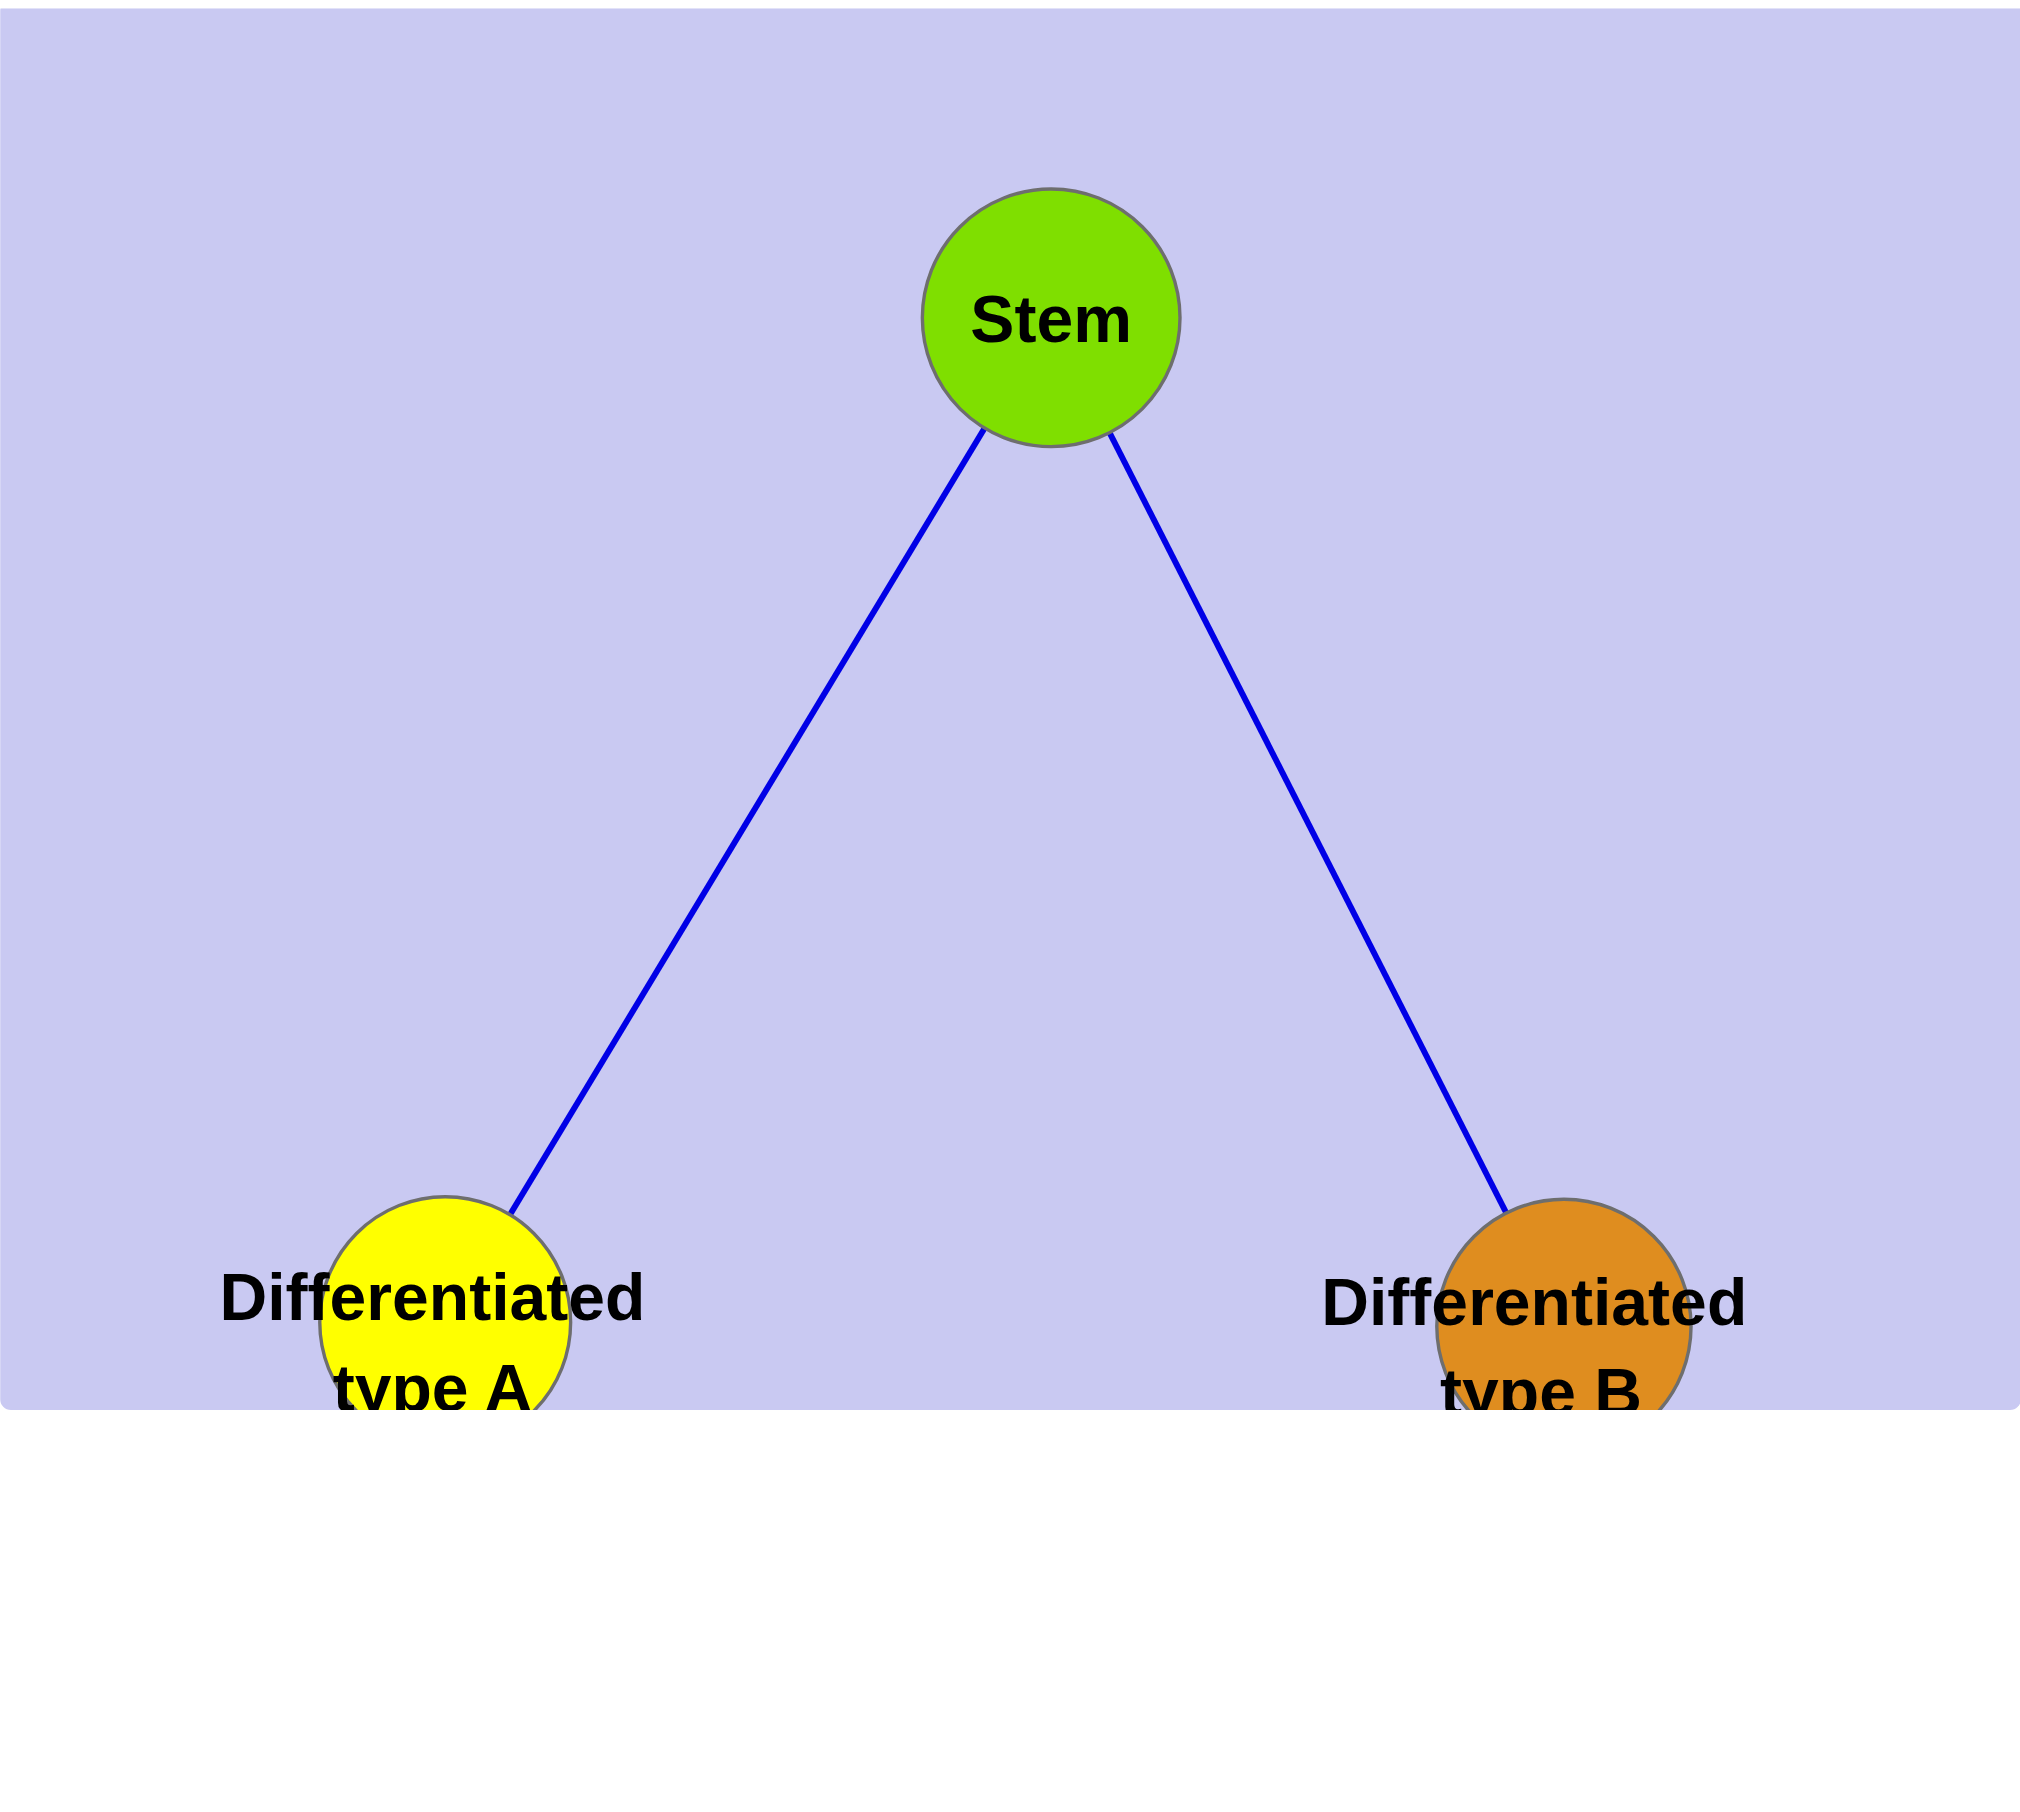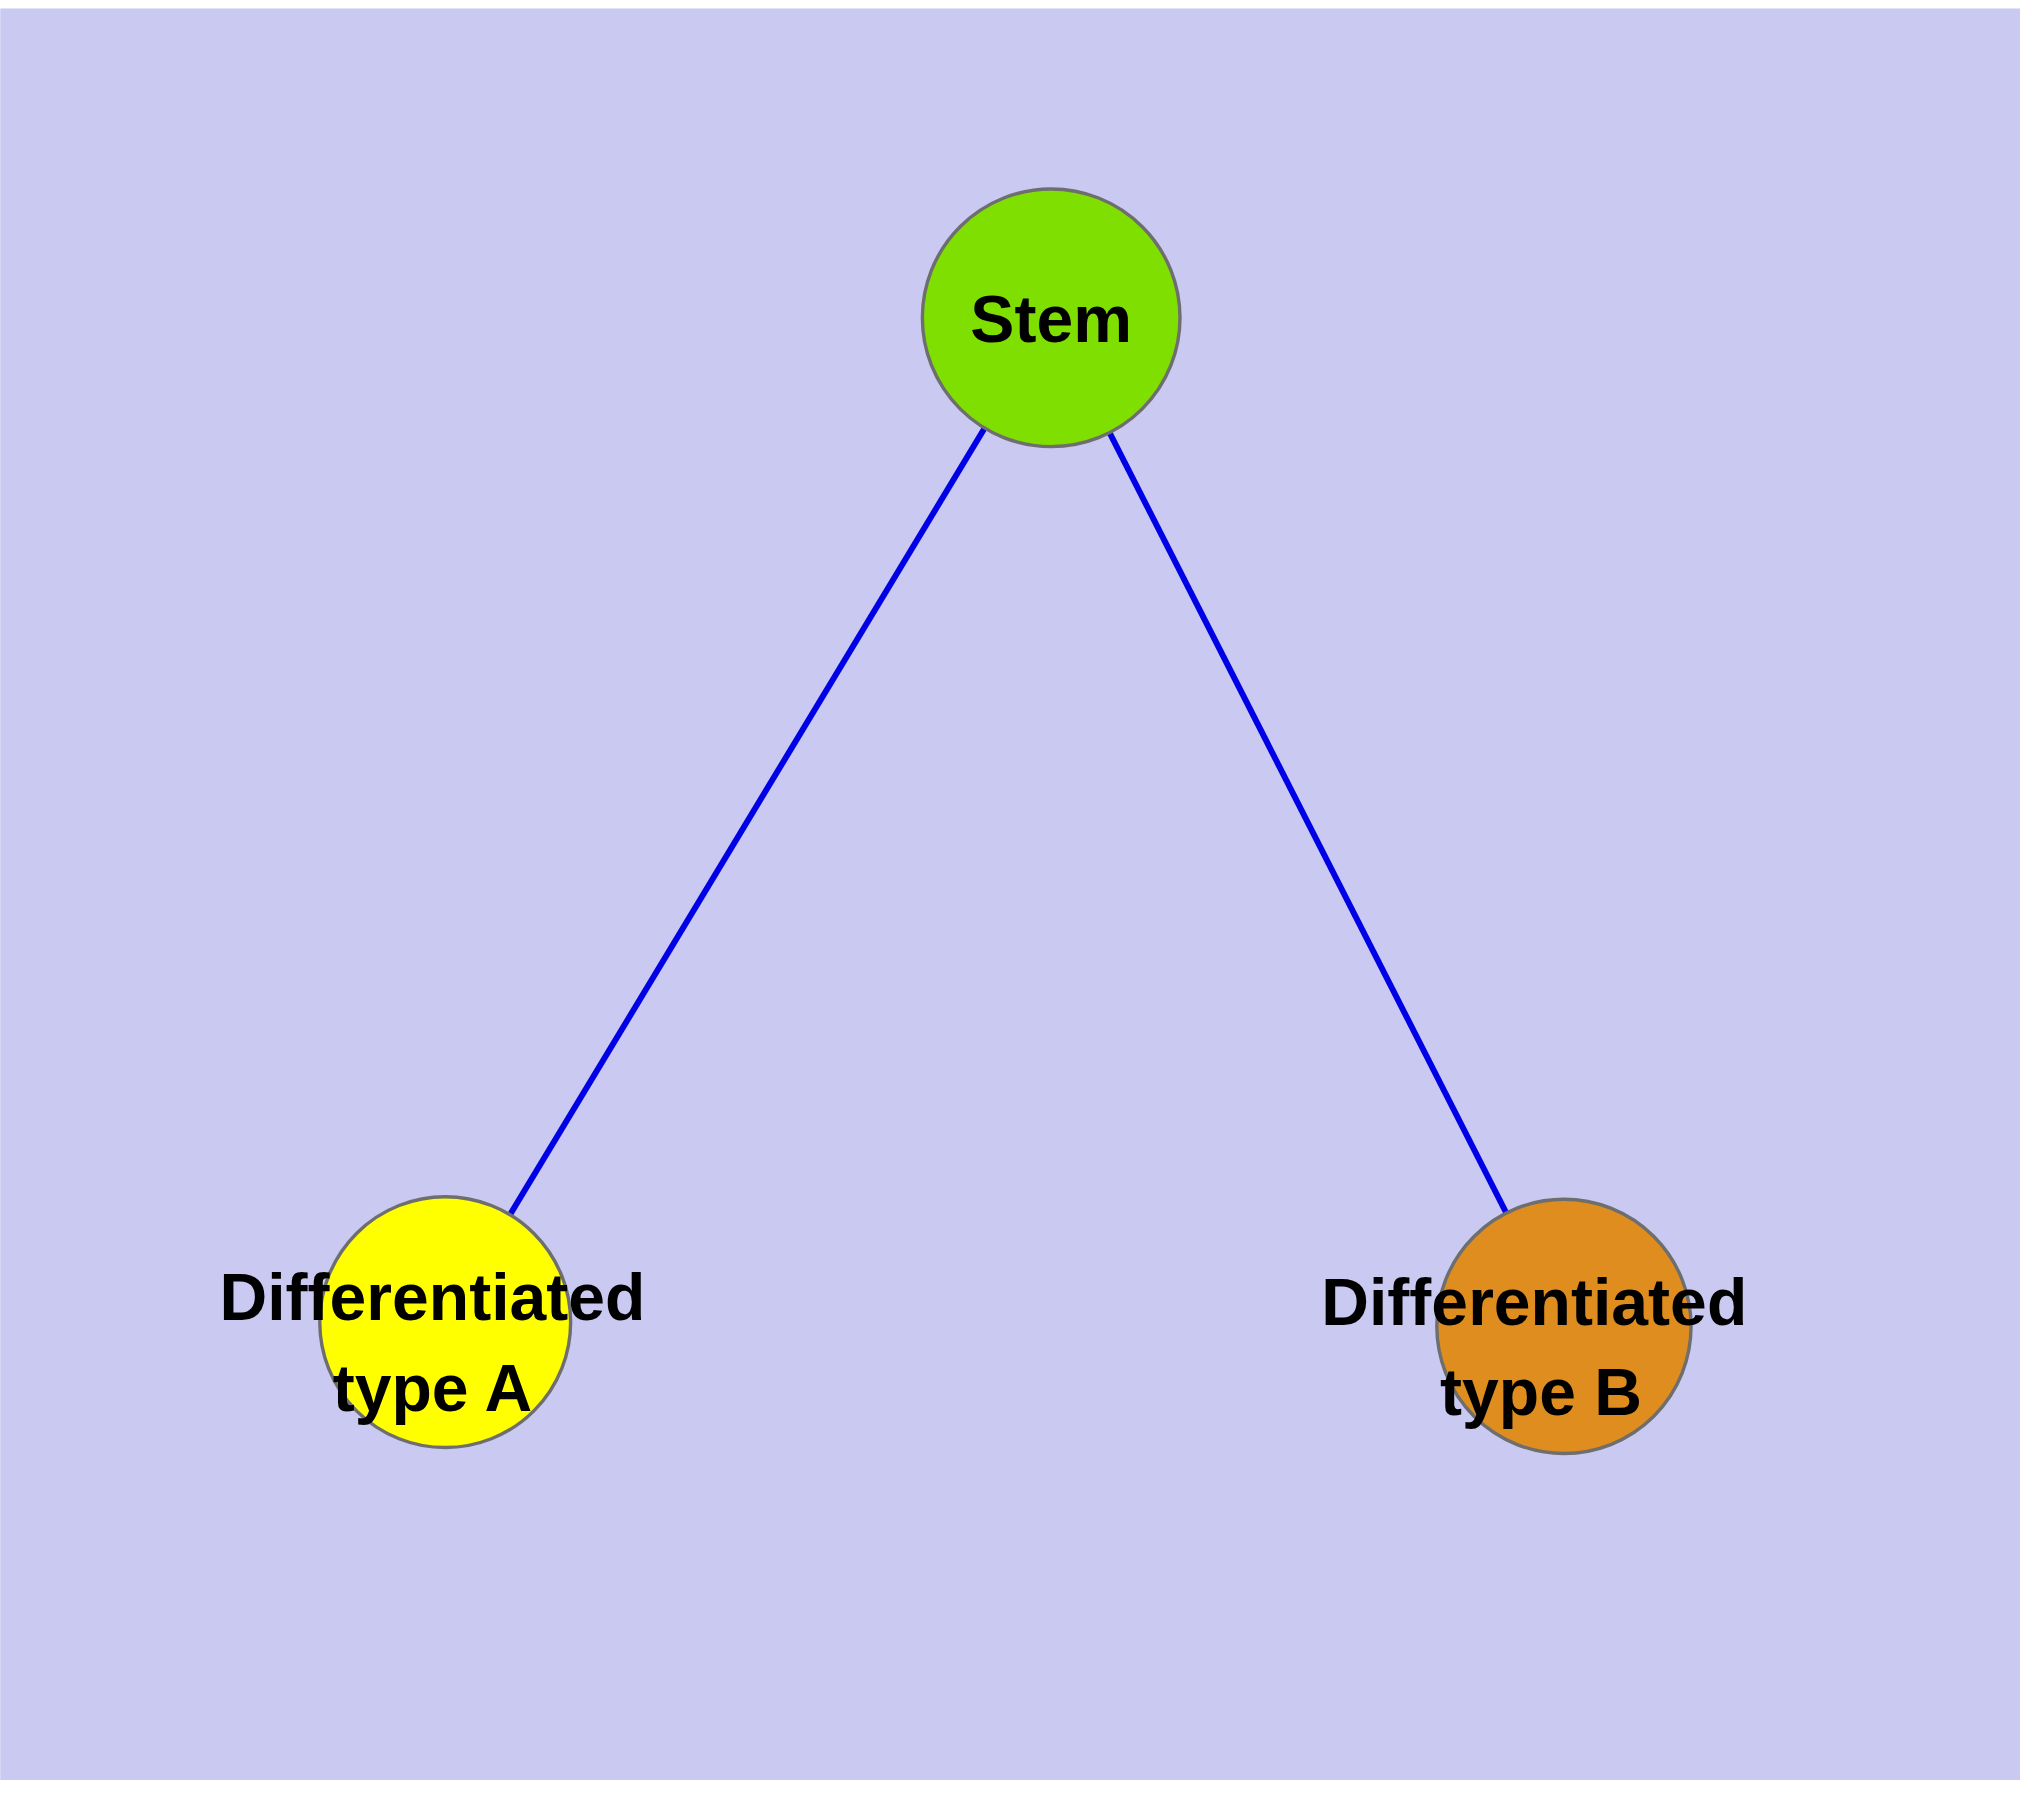--- a/index.html
+++ b/index.html
@@ -3,22 +3,23 @@
 <meta charset="utf-8">
 <style>
   html, body {
     margin: 0;
     padding: 0;
     background: #ffffff;
   }
   .canvas {
     position: relative;
     width: 2021px;
-    height: 1780px;
+    height: 1410px;
     overflow: hidden;
+    border-radius: 11px;
   }
   svg {
     display: block;
   }
   .node-circle {
     stroke-width: 4px;
   }
   .edge-line {
     stroke-width: 7px;
     fill: none;

